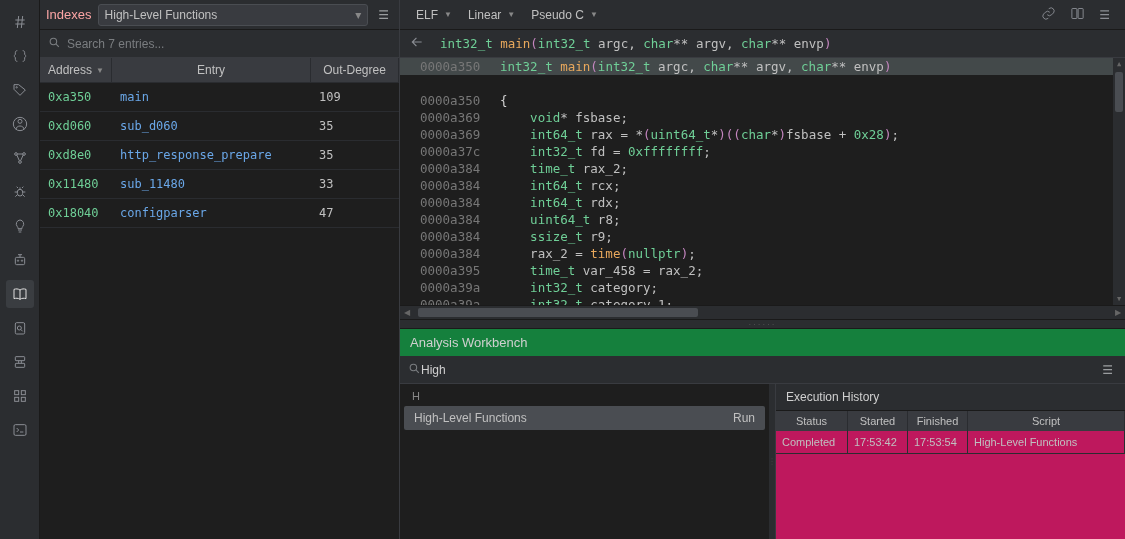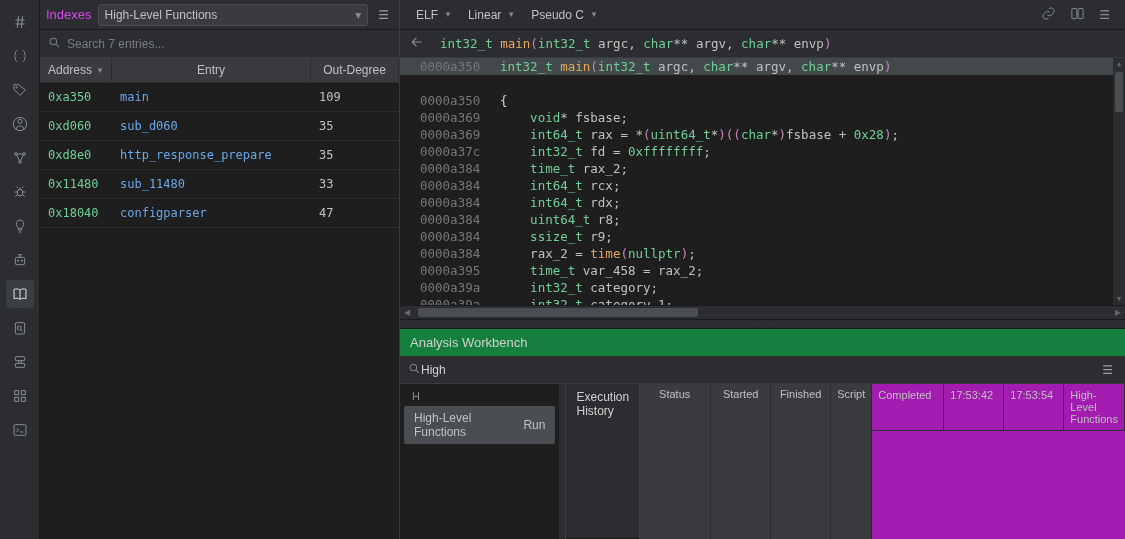--- a/index.html
+++ b/index.html
@@ -44,21 +44,21 @@
 
 .idx-header {
   height: 30px;
   display: flex;
   align-items: center;
   padding: 0 6px;
   gap: 6px;
   background: #2b2d30;
   border-bottom: 1px solid #1a1a1a;
 }
-.idx-header .title { color: #d946ef; font-weight: 500; font-size: 13px; }
+.idx-header .title { color: #fca5a5; font-weight: 500; font-size: 13px; }
 .dropdown {
   flex: 1;
   background: #393b40;
   border: 1px solid #4a4d52;
   border-radius: 3px;
   height: 22px;
   display: flex;
   align-items: center;
   padding: 0 6px;
   color: #c0c0c0;
@@ -188,21 +188,21 @@
 .wb-group-h { color: #888; font-size: 11px; padding: 2px 8px; }
 .wb-row {
   display: flex;
   align-items: center;
   background: #4a4d52;
   padding: 5px 10px;
   border-radius: 2px;
   margin-top: 2px;
 }
 .wb-row .run { margin-left: auto; color: #c0c0c0; }
-.wb-right { flex: 0 0 350px; background: #a21caf; border-left: 1px solid #393b40; display: flex; flex-direction: row; }
+.wb-right { flex: 0 0 350px; background: #be185d; border-left: 1px solid #393b40; display: flex; flex-direction: column; }
 .wb-right-title { padding: 6px 10px; color: #d0d0d0; font-size: 12px; background:#2b2d30; border-bottom:1px solid #1a1a1a;}
 .hist-header { display: flex; background: #393b40; }
 .hist-header .hh { padding: 4px 6px; color: #c0c0c0; font-size: 11px; border-right: 1px solid #2a2c30; text-align:center; }
 .hh-status { width: 72px; }
 .hh-started { width: 60px; }
 .hh-finished { width: 60px; }
 .hh-script { flex: 1; }
 .hist-row { display: flex; border-bottom: 1px solid #2a2c30; }
 .hist-row .hd { padding: 5px 6px; color: #c0c0c0; font-size: 11px; border-right: 1px solid #2a2c30; }
 .right-scrollbar { position:absolute; right:0; top:0; bottom:0; width:12px; background:#2b2d30; }

